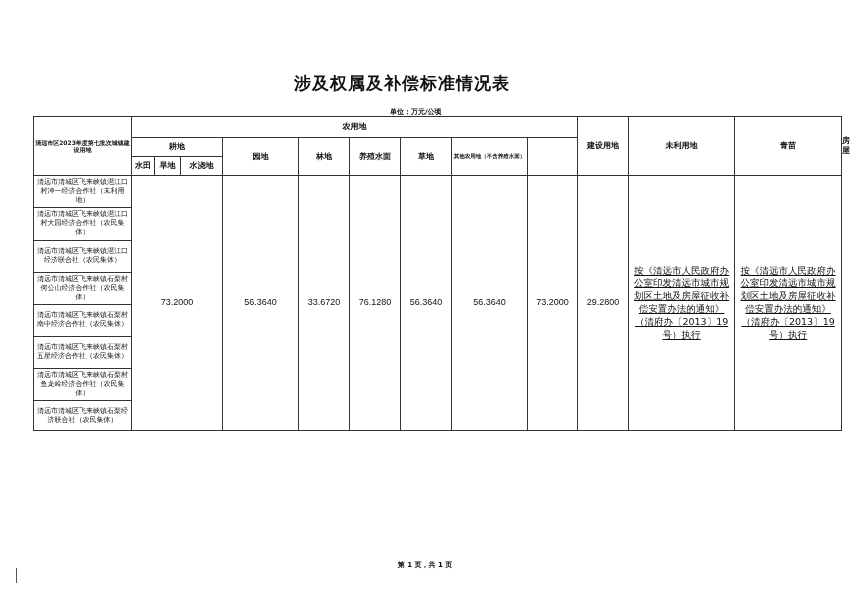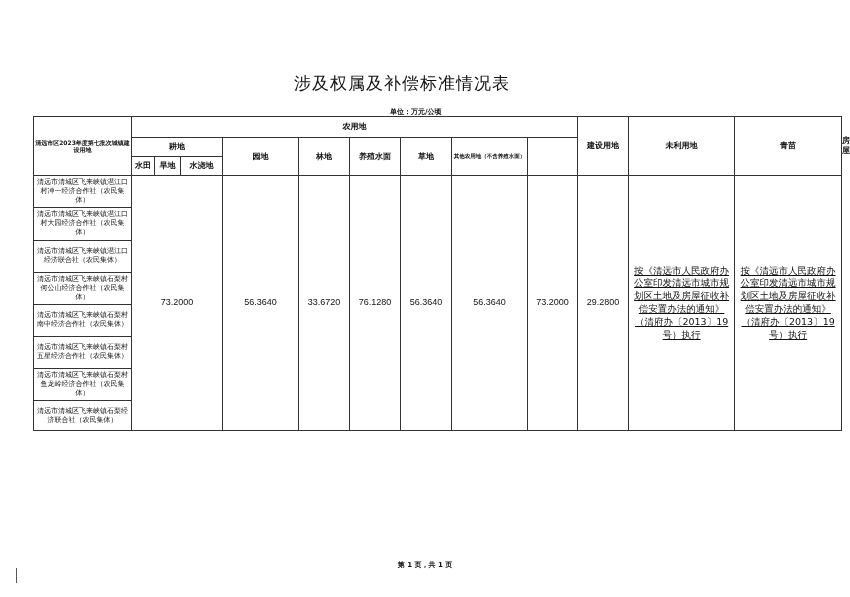--- a/index.html
+++ b/index.html
@@ -1,19 +1,19 @@
 <!DOCTYPE html>
 <html><head>
 <meta charset="utf-8">
 <style>
   html, body { margin: 0; padding: 0; background: #ffffff; }
   body { width: 850px; height: 597px; position: relative; overflow: hidden;
          font-family: "DejaVu Serif", "Liberation Serif", serif; color: #111; }
   .title { position: absolute; left: 0; width: 804px; top: 72px; text-align: center;
-           font-size: 17px; font-weight: normal; letter-spacing: 1px;
+           font-size: 17px; font-weight: bold; letter-spacing: 1px;
            font-family: "DejaVu Sans", sans-serif; }
   .unit { position: absolute; left: 390px; top: 107px; font-size: 7px; font-weight: bold;
           font-family: "DejaVu Sans", sans-serif; }
   table.grid { position: absolute; left: 33px; top: 116px; border-collapse: collapse;
                table-layout: fixed; width: 778px; padding-left: 15px; }
   table.grid td { border: 1px solid #333; text-align: center; vertical-align: middle;
                   padding: 0; font-size: 8px; line-height: 1.25; }
   .hdr { font-weight: bold; font-family: "DejaVu Sans", sans-serif; }
   .hdr-sm { font-size: 6px !important; font-weight: bold; font-family: "DejaVu Sans", sans-serif; }
   .hdr-tiny { font-size: 5.5px !important; font-weight: bold; font-family: "DejaVu Sans", sans-serif; }
@@ -63,21 +63,21 @@
     <td rowspan="2" class="hdr">养殖水面</td>
     <td rowspan="2" class="hdr">草地</td>
     <td rowspan="2" class="hdr-tiny">其他农用地（不含养殖水面）</td>
   </tr>
   <tr style="height:19px">
     <td class="hdr">水田</td>
     <td class="hdr">旱地</td>
     <td class="hdr">水浇地</td>
   </tr>
   <tr style="height:32px">
-    <td class="owner">清远市清城区飞来峡镇潖江口村冲一经济合作社（农民集体）</td>
+    <td class="owner">清远市清城区飞来峡镇潖江口村冲一经济合作社（未利用地）</td>
     <td colspan="3" rowspan="8" class="num">73.2000</td>
     <td rowspan="8" class="num">56.3640</td>
     <td rowspan="8" class="num">33.6720</td>
     <td rowspan="8" class="num">76.1280</td>
     <td rowspan="8" class="num">56.3640</td>
     <td rowspan="8" class="num">56.3640</td>
     <td rowspan="8" class="num">73.2000</td>
     <td rowspan="8" class="num">29.2800</td>
     <td rowspan="8" class="policy">按《清远市人民政府办公室印发清远市城市规划区土地及房屋征收补偿安置办法的通知》（清府办〔2013〕19号）执行</td>
     <td rowspan="8" class="policy">按《清远市人民政府办公室印发清远市城市规划区土地及房屋征收补偿安置办法的通知》（清府办〔2013〕19号）执行</td>

